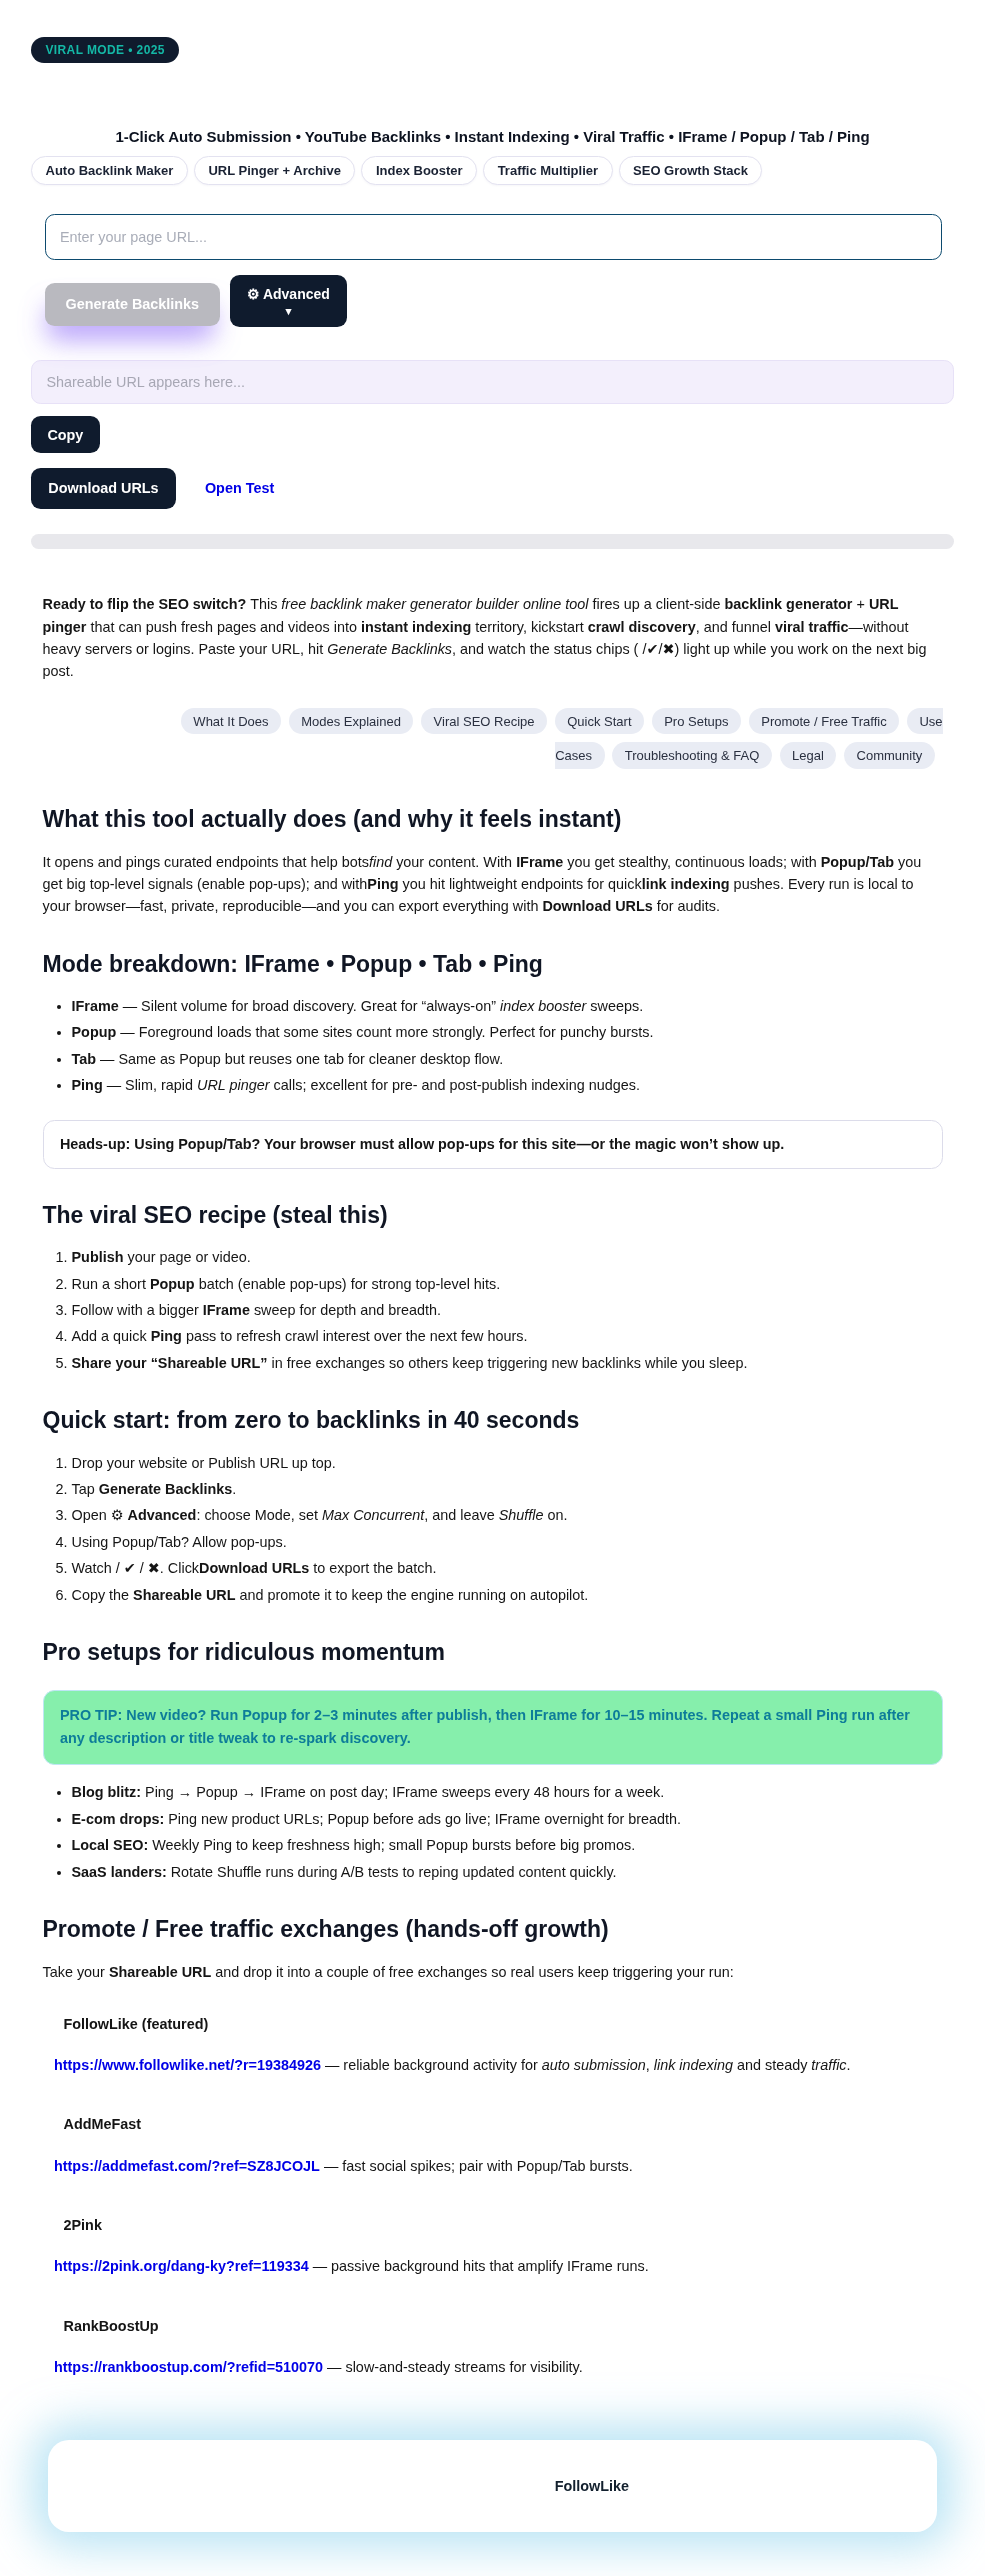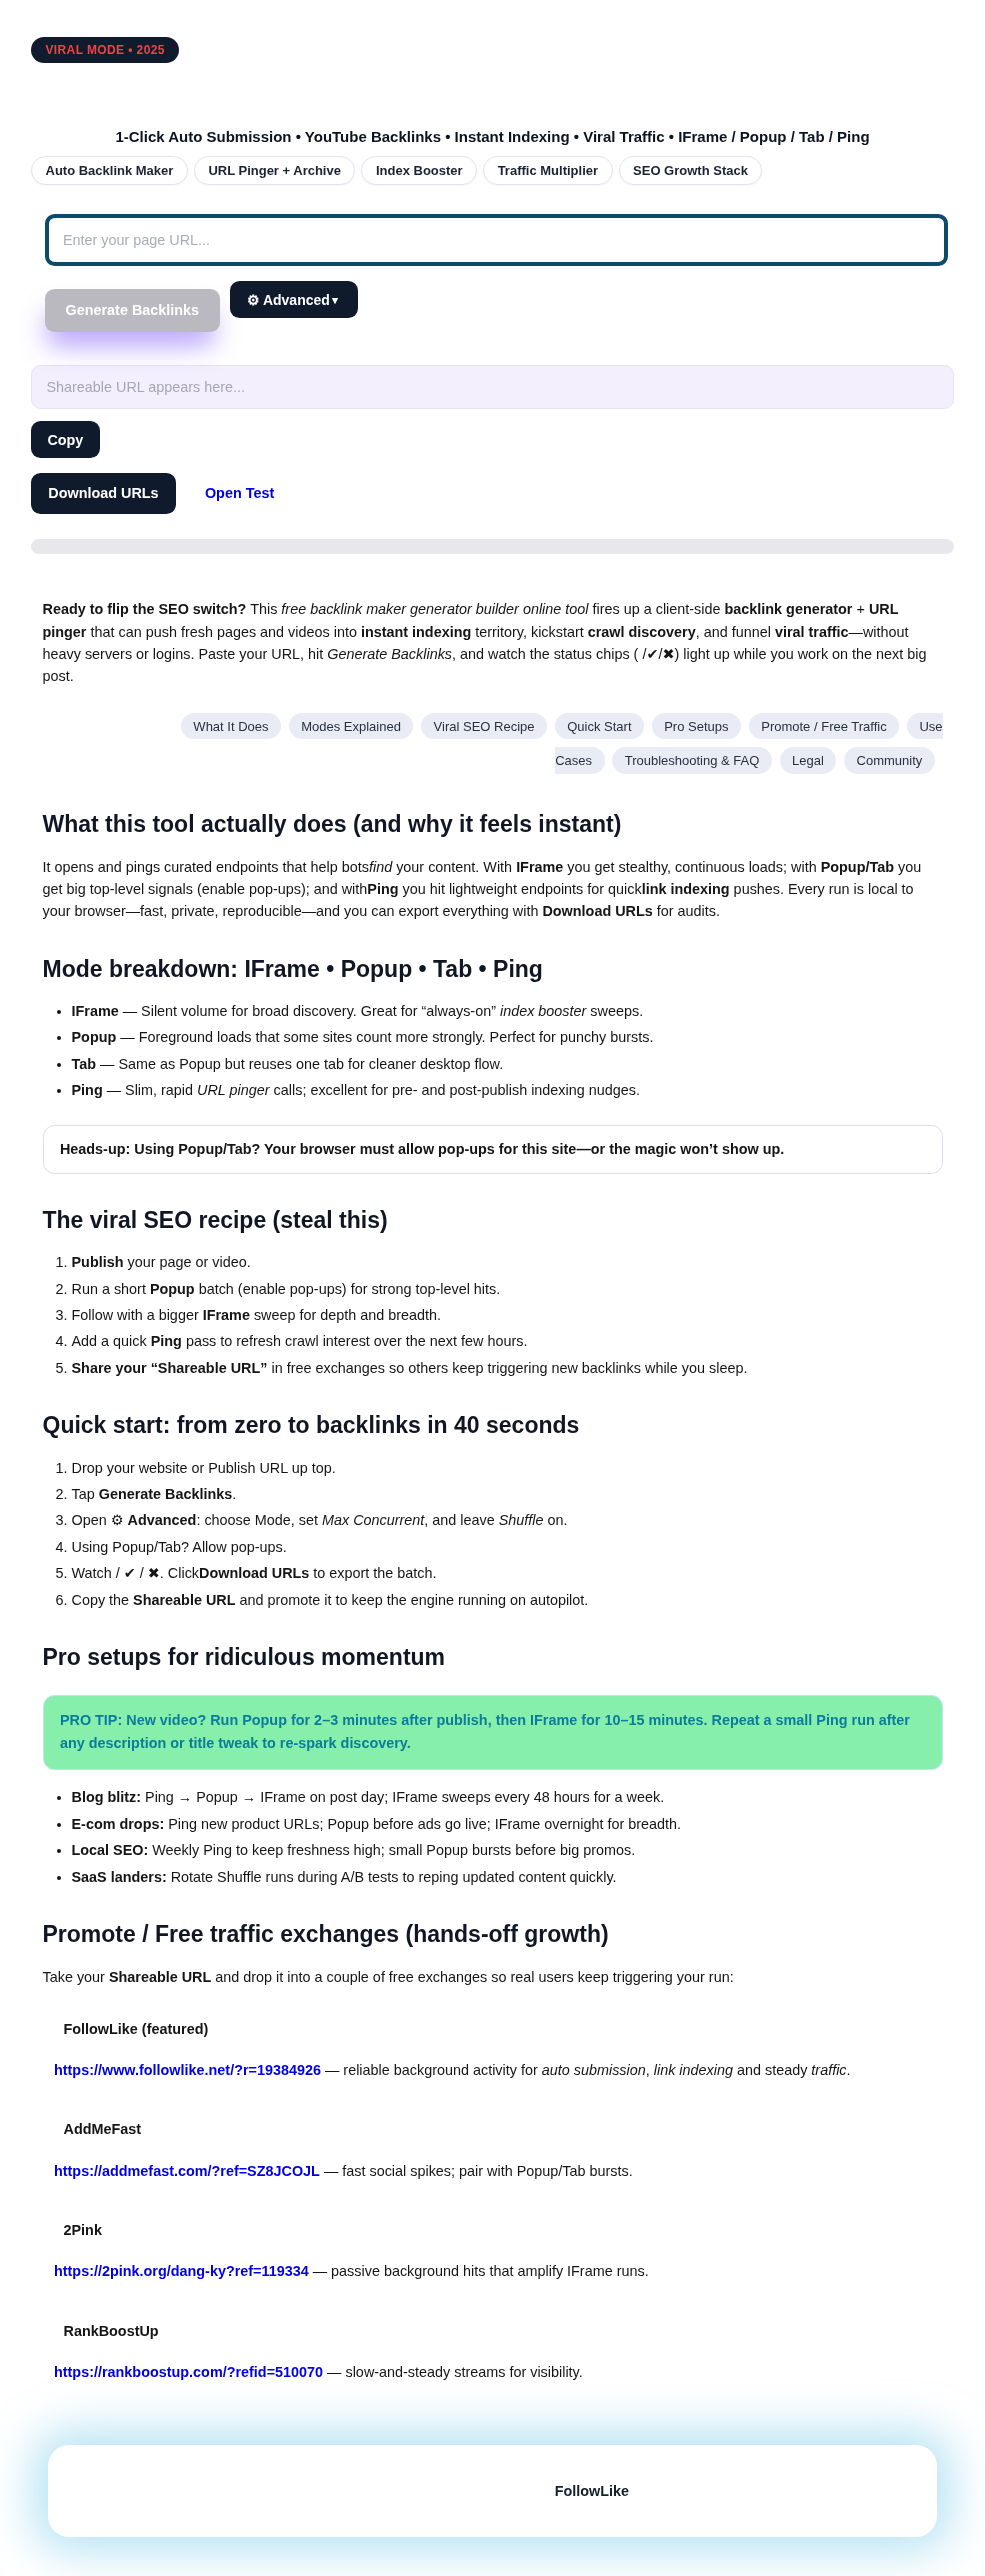--- a/index.html
+++ b/index.html
@@ -1,42 +1,42 @@
 <!DOCTYPE html>
 <html><head>
 <meta charset="utf-8">
 <style>
   html,body{margin:0;padding:0;background:#fff;}
   body{width:985px;font-family:"Liberation Sans",sans-serif;color:#151515;}
   .page{padding:37px 31px 38px 31px;}
   .inner{padding:0 11.5px;}
 
   
-  .badge{display:inline-block;background:#101b2d;color:#ef4444;font-weight:bold;
+  .badge{display:inline-block;background:#101b2d;color:#14b8a6;font-weight:bold;
          font-size:12px;letter-spacing:0.4px;padding:5.8px 14.4px;border-radius:961px;}
 
   
   .hero{margin-top:65px;}
   .hero-title{text-align:center;font-weight:bold;font-size:15px;margin:0 0 11.5px 0;color:#0d1320;}
   .chips{display:flex;flex-wrap:wrap;gap:6px;}
   .chip{border:1px solid #e3e2f0;background:#fff;border-radius:961px;padding:5.8px 13.5px;
         font-weight:bold;font-size:13px;color:#1a2233;box-shadow:0 1px 1.9px rgba(80,80,140,.05);}
 
   
   .url-input{display:block;margin:29px 0 0 13.5px;width:calc(100% - 56px);height:44px;
-             border:4px solid #0c4a6e;border-radius:9.6px;padding:0 14.4px;font-size:14.4px;
+             border:1px solid #0c4a6e;border-radius:9.6px;padding:0 14.4px;font-size:14.4px;
              font-family:"Liberation Sans",sans-serif;color:#333;outline:none;}
   .url-input::placeholder{color:#a9adb8;}
   .btn-row{display:flex;align-items:flex-start;gap:9.6px;margin:15.4px 0 0 13.5px;}
   .btn{border:none;border-radius:9.6px;font-family:"Liberation Sans",sans-serif;
        font-weight:bold;font-size:14.4px;cursor:pointer;}
   .btn-generate{background:#b9b9bf;color:#fff;padding:13.5px 21px;margin-top:7.7px;
        box-shadow:0 17.3px 25px -5.8px rgba(167,139,250,.6),-5.8px 19px 29px -7.7px rgba(167,139,250,.45);}
   .btn-advanced{background:#0f1b2d;color:#fff;padding:9.6px 17.3px 7.7px 17.3px;display:flex;
-       flex-direction:row;align-items:center;line-height:1.4;font-weight:bold;font-size:14px;}
+       flex-direction:column;align-items:center;line-height:1.4;font-weight:bold;font-size:14px;}
   .btn-advanced .caret{font-size:10.6px;}
 
   .share-input{display:block;margin-top:33px;width:calc(100% - 31px);height:42px;background:#f3effc;
        border:1px solid #e7e1f7;border-radius:9.6px;padding:0 14.4px;font-size:14.4px;
        font-family:"Liberation Sans",sans-serif;color:#555;outline:none;}
   .share-input::placeholder{color:#a7a7b4;}
   .btn-copy{background:#0f1b2d;color:#fff;padding:10.6px 16.4px;margin-top:12.5px;}
   .dl-row{display:flex;align-items:center;gap:29px;margin-top:14.4px;}
   .btn-download{background:#0f1b2d;color:#fff;padding:12.5px 17.3px;}
   .link{color:#0000e6;font-weight:bold;text-decoration:none;font-size:14.4px;}

